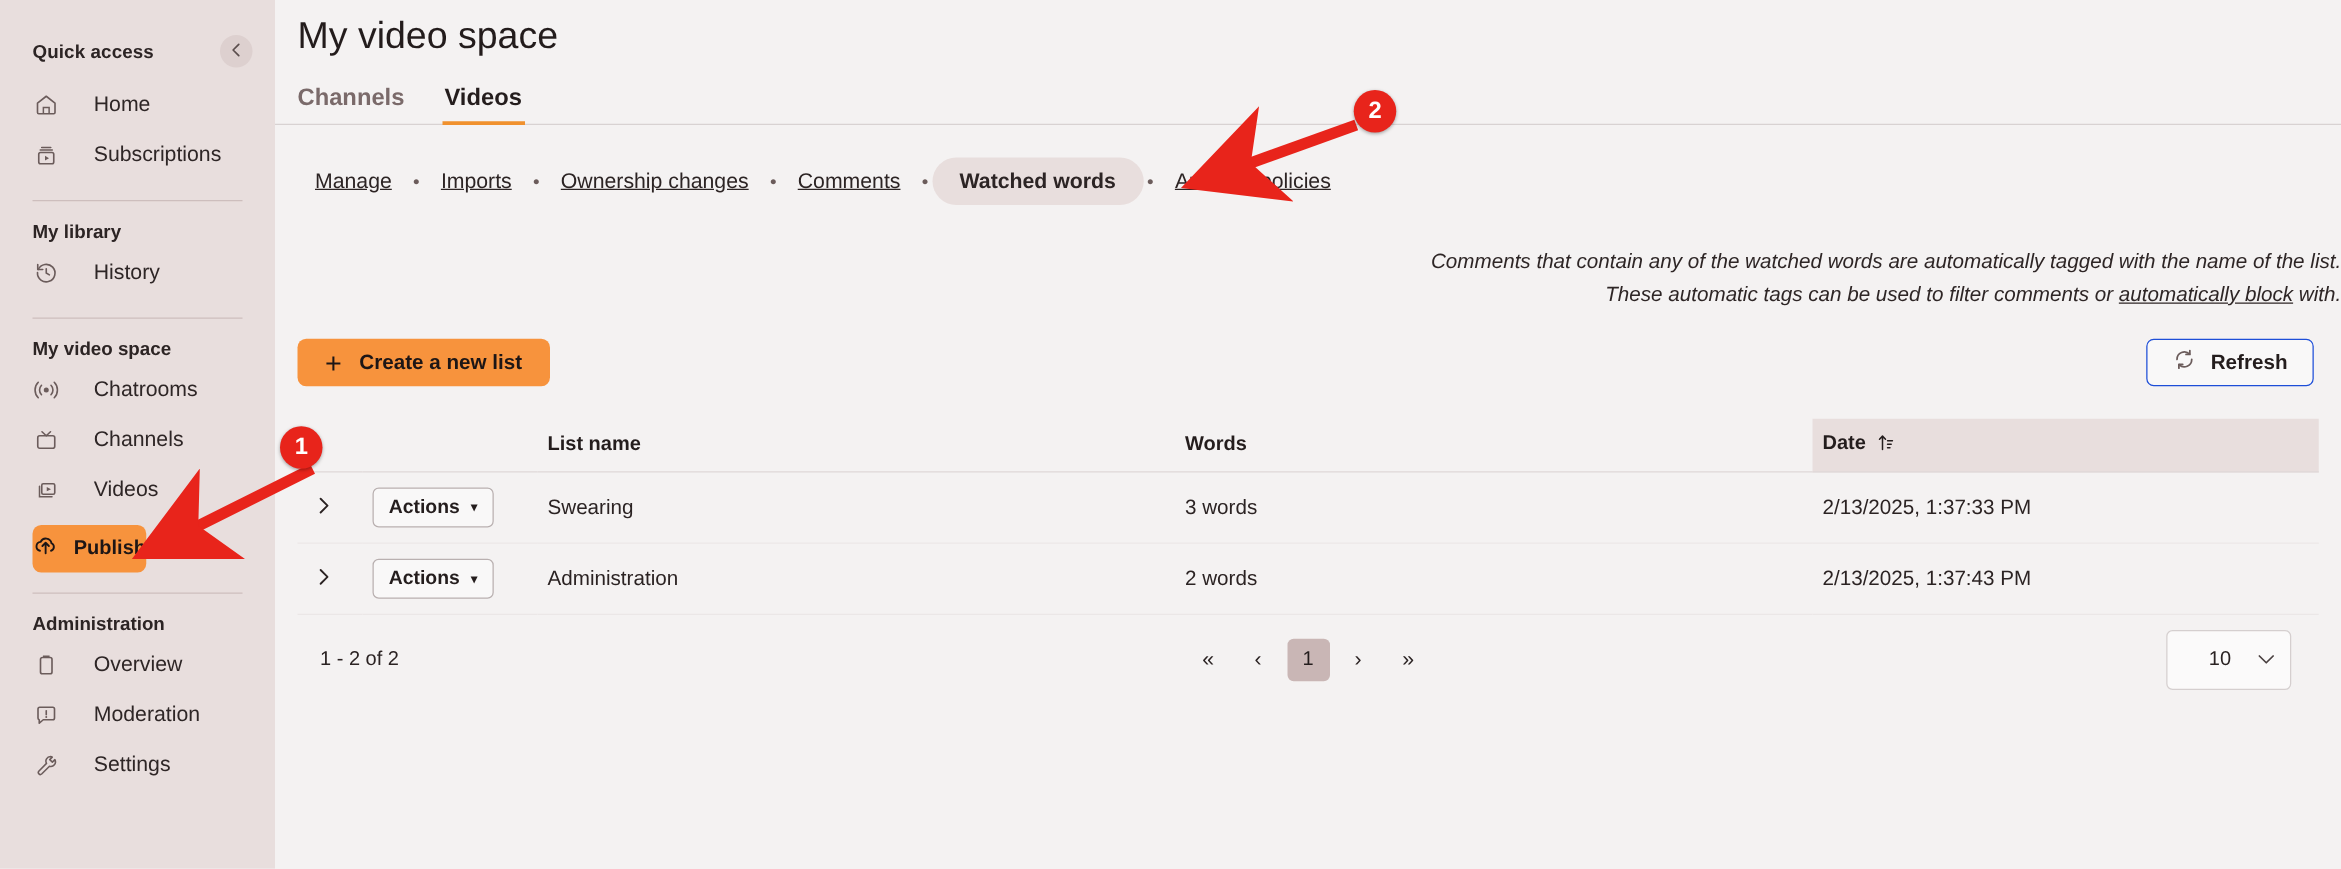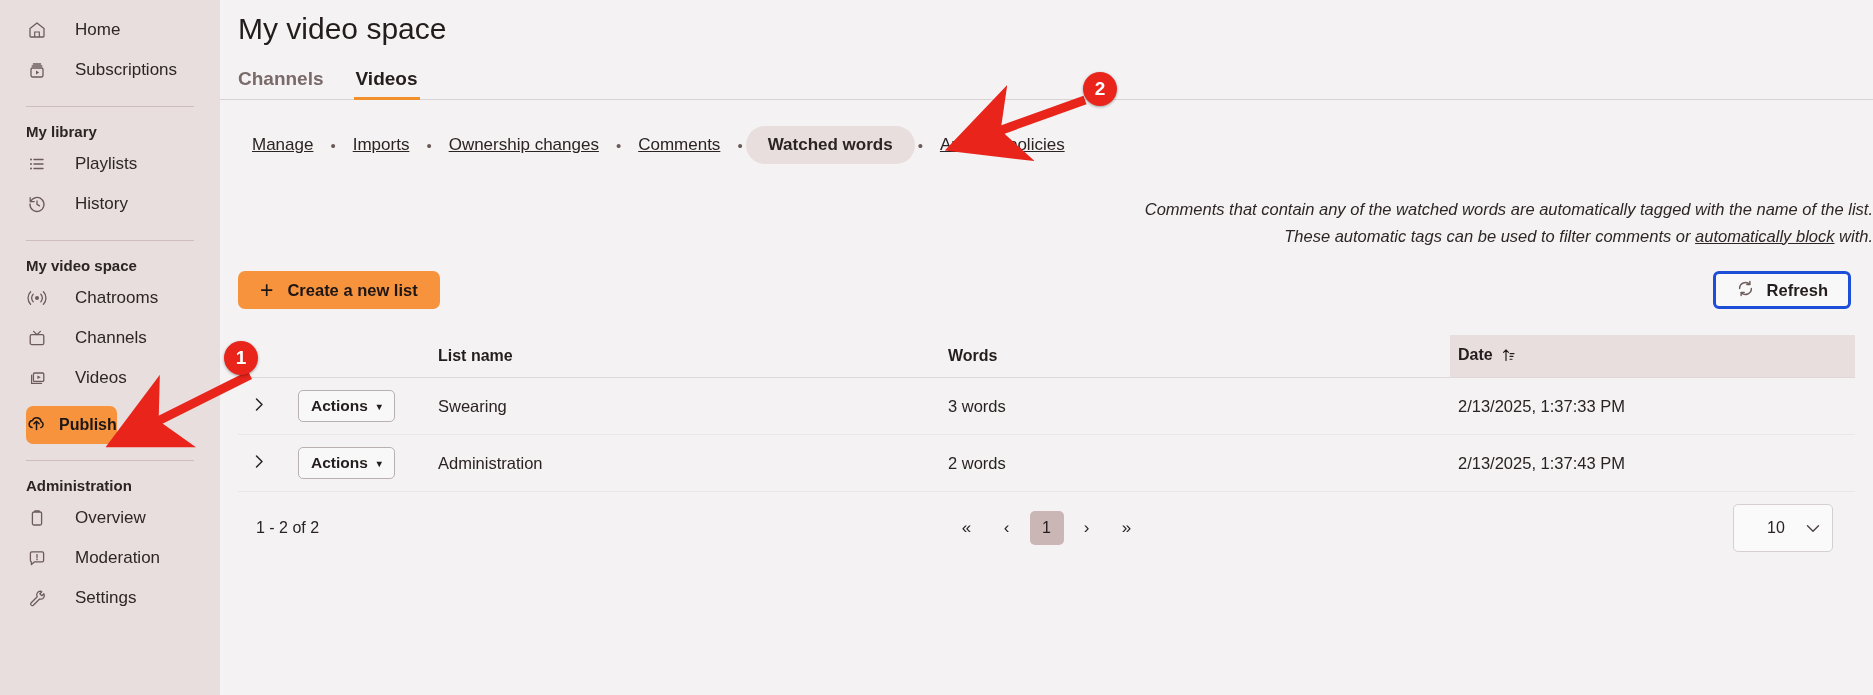--- a/index.html
+++ b/index.html
@@ -103,21 +103,21 @@
     padding: 0 22px 0 18px; margin-top: 22px;
   }
   .create-btn {
     background: #f7933d; border: none; border-radius: 7px;
     height: 38px; padding: 0 22px;
     display: flex; align-items: center; gap: 14px;
     font-size: 16.5px; font-weight: bold; color: #1d1616; cursor: pointer;
   }
   .plus { font-size: 23px; font-weight: normal; line-height: 1; }
   .refresh-btn {
-    background: #f9f8f8; border: 3px solid #1d4ed8; border-radius: 6px;
+    background: #f9f8f8; border: 1px solid #1d4ed8; border-radius: 6px;
     height: 38px; padding: 0 20px;
     display: flex; align-items: center; gap: 12px;
     font-size: 16.5px; font-weight: bold; color: #241d1d; cursor: pointer;
   }
 
   
   .table-wrap { margin-top: 26px; padding: 0 18px 0 18px; }
   table { width: 100%; border-collapse: collapse; }
   thead th {
     font-size: 16px; font-weight: bold; color: #241d1d;
@@ -181,20 +181,30 @@
   }
   .anno-svg { position: absolute; left: 0; top: 0; width: 1873px; height: 695px; pointer-events: none; z-index: 35; }
 </style>
 </head>
 <body>
 
 <div id="app">
 
   <aside class="sidebar">
 
+    <div class="sb-header">
+      <span class="sb-title">Quick access</span>
+      <button class="collapse-btn">
+        <span>
+          <svg width="12" height="12" viewBox="0 0 12 12">
+              <path d="M8 1.5 3.5 6 8 10.5" fill="none" stroke="#5c4f4e" stroke-width="1.4" stroke-linecap="round" stroke-linejoin="round"></path>
+            </svg>
+        </span>
+      </button>
+    </div>
 
     <div style="margin-top:10px">
       <div class="sb-item">
         <span class="sb-icon">
           <svg width="20" height="20" viewBox="0 0 20 20">
               <path d="M3 8.5 10 3l7 5.5V16a1 1 0 0 1-1 1H4a1 1 0 0 1-1-1V8.5z" fill="none" stroke="#6b5c5b" stroke-width="1.3" stroke-linejoin="round"></path>
               <path d="M7.7 17v-5h4.6v5" fill="none" stroke="#6b5c5b" stroke-width="1.2"></path>
             </svg>
         </span>
         <span>Home</span>
@@ -208,31 +218,20 @@
             </svg>
         </span>
         <span>Subscriptions</span>
       </div>
     </div>
 
     <div class="sb-divider"></div>
 
     <div>
       <div class="sb-group-label">My library</div>
-      <div class="sb-item">
-        <span class="sb-icon">
-          <svg width="20" height="20" viewBox="0 0 20 20">
-              <path d="M7 5.5h9M7 10h9M7 14.5h9" stroke="#6b5c5b" stroke-width="1.4" stroke-linecap="round"></path>
-              <circle cx="4" cy="5.5" r="1" fill="#6b5c5b"></circle>
-              <circle cx="4" cy="10" r="1" fill="#6b5c5b"></circle>
-              <circle cx="4" cy="14.5" r="1" fill="#6b5c5b"></circle>
-            </svg>
-        </span>
-        <span>Playlists</span>
-      </div>
       <div class="sb-item">
         <span class="sb-icon">
           <svg width="20" height="20" viewBox="0 0 20 20">
               <path d="M3.6 7.6A7 7 0 1 1 3 10" fill="none" stroke="#6b5c5b" stroke-width="1.3" stroke-linecap="round"></path>
               <path d="M3.2 3.6v4h4" fill="none" stroke="#6b5c5b" stroke-width="1.3" stroke-linecap="round" stroke-linejoin="round"></path>
               <path d="M10 7v3.4l2.5 1.5" fill="none" stroke="#6b5c5b" stroke-width="1.3" stroke-linecap="round"></path>
             </svg>
         </span>
         <span>History</span>
       </div>

